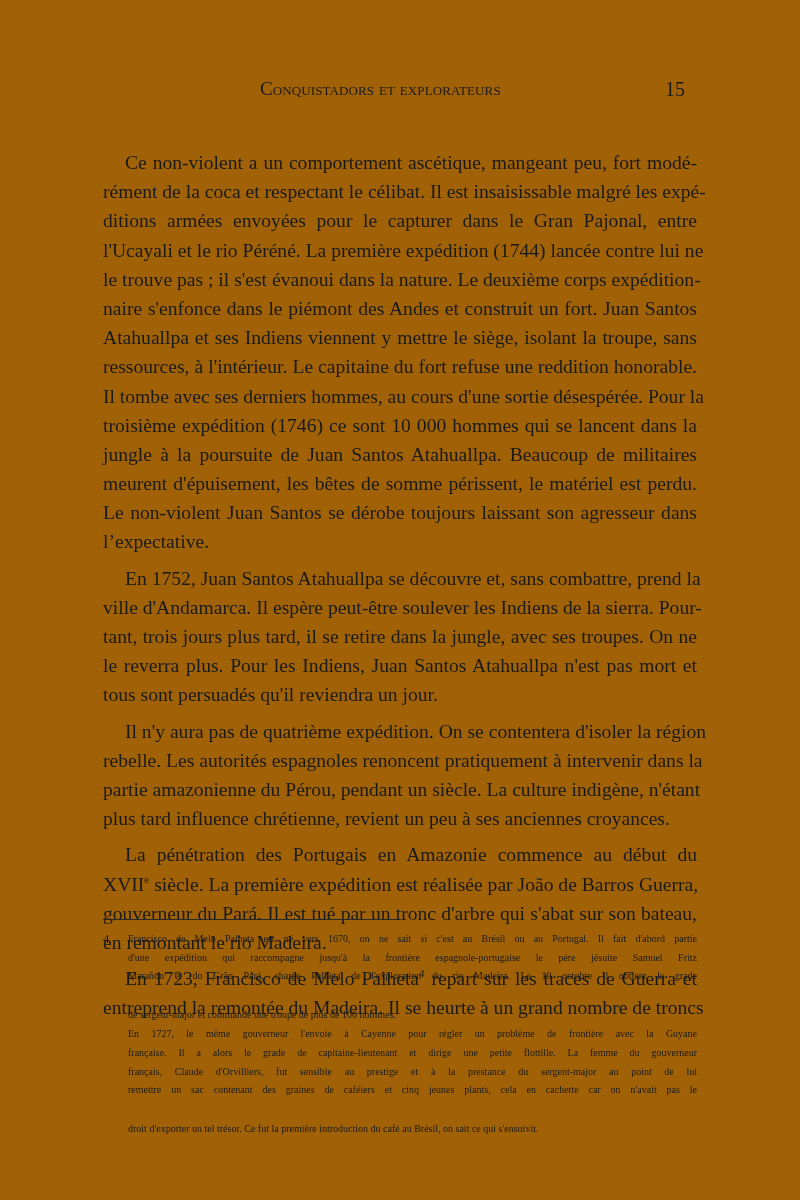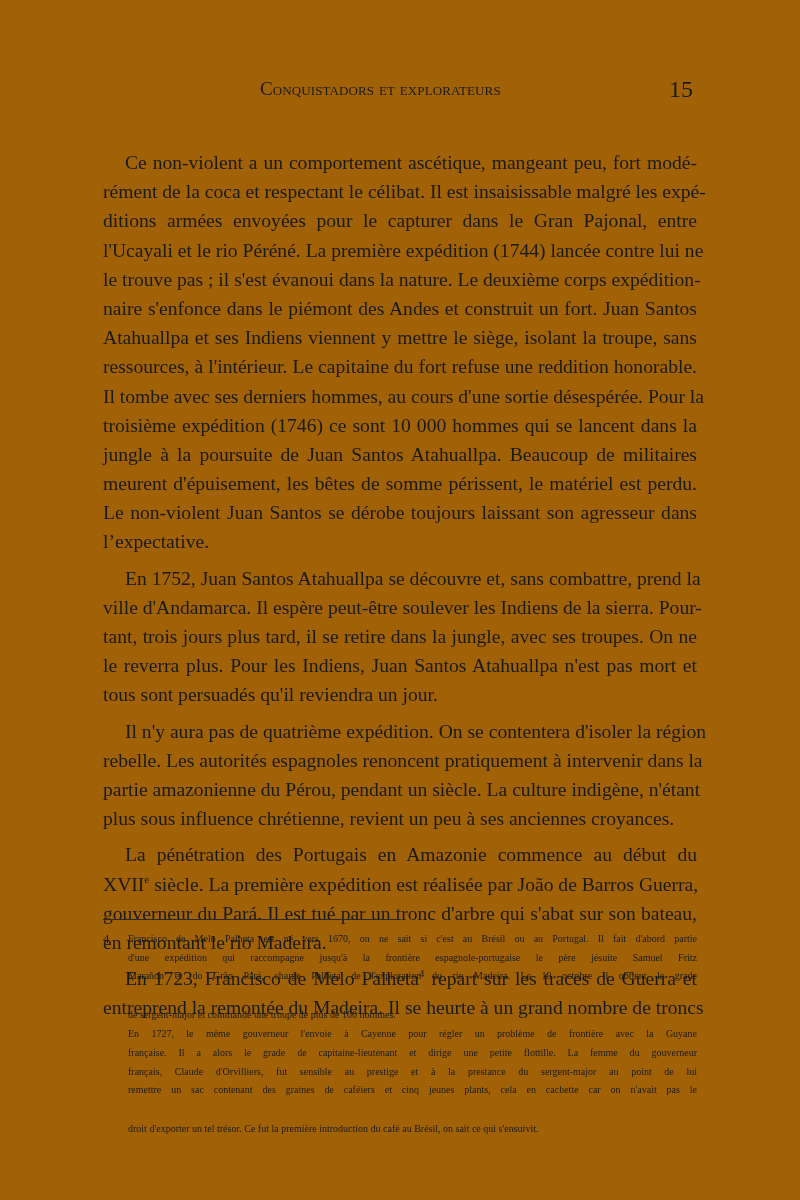--- a/index.html
+++ b/index.html
@@ -34,23 +34,23 @@
     left: 157px;
     top: 0;
     font-size: 19px;
     font-variant: small-caps;
     letter-spacing: 0.1px;
     line-height: 26px;
     white-space: nowrap;
   }
   .page-number {
     position: absolute;
-    right: 4px;
+    right: 12px;
     top: 0;
-    font-size: 24px;
+    font-size: 20px;
     line-height: 26px;
   }
   .body-text {
     position: absolute;
     left: 103px;
     top: 148px;
     width: 594px;
   }
   .line {
     display: block;
@@ -158,21 +158,21 @@
       <span class="line">tant, trois jours plus tard, il se retire dans la jungle, avec ses troupes. On ne</span>
       <span class="line">le reverra plus. Pour les Indiens, Juan Santos Atahuallpa n'est pas mort et</span>
       <span class="line last">tous sont persuadés qu'il reviendra un jour.</span>
     </div>
     <span class="para-gap"></span>
 
     <div>
       <span class="line indent">Il n'y aura pas de quatrième expédition. On se contentera d'isoler la région</span>
       <span class="line">rebelle. Les autorités espagnoles renoncent pratiquement à intervenir dans la</span>
       <span class="line">partie amazonienne du Pérou, pendant un siècle. La culture indigène, n'étant</span>
-      <span class="line last">plus sous influence chrétienne, revient un peu à ses anciennes croyances.</span>
+      <span class="line last">plus tard influence chrétienne, revient un peu à ses anciennes croyances.</span>
     </div>
     <span class="para-gap"></span>
 
     <div>
       <span class="line indent">La pénétration des Portugais en Amazonie commence au début du</span>
       <span class="line"><span>XVII</span><sup>e</sup><span> siècle. La première expédition est réalisée par João de Barros Guerra,</span></span>
       <span class="line">gouverneur du Pará. Il est tué par un tronc d'arbre qui s'abat sur son bateau,</span>
       <span class="line last">en remontant le rio Madeira.</span>
     </div>
     <span class="para-gap"></span>

